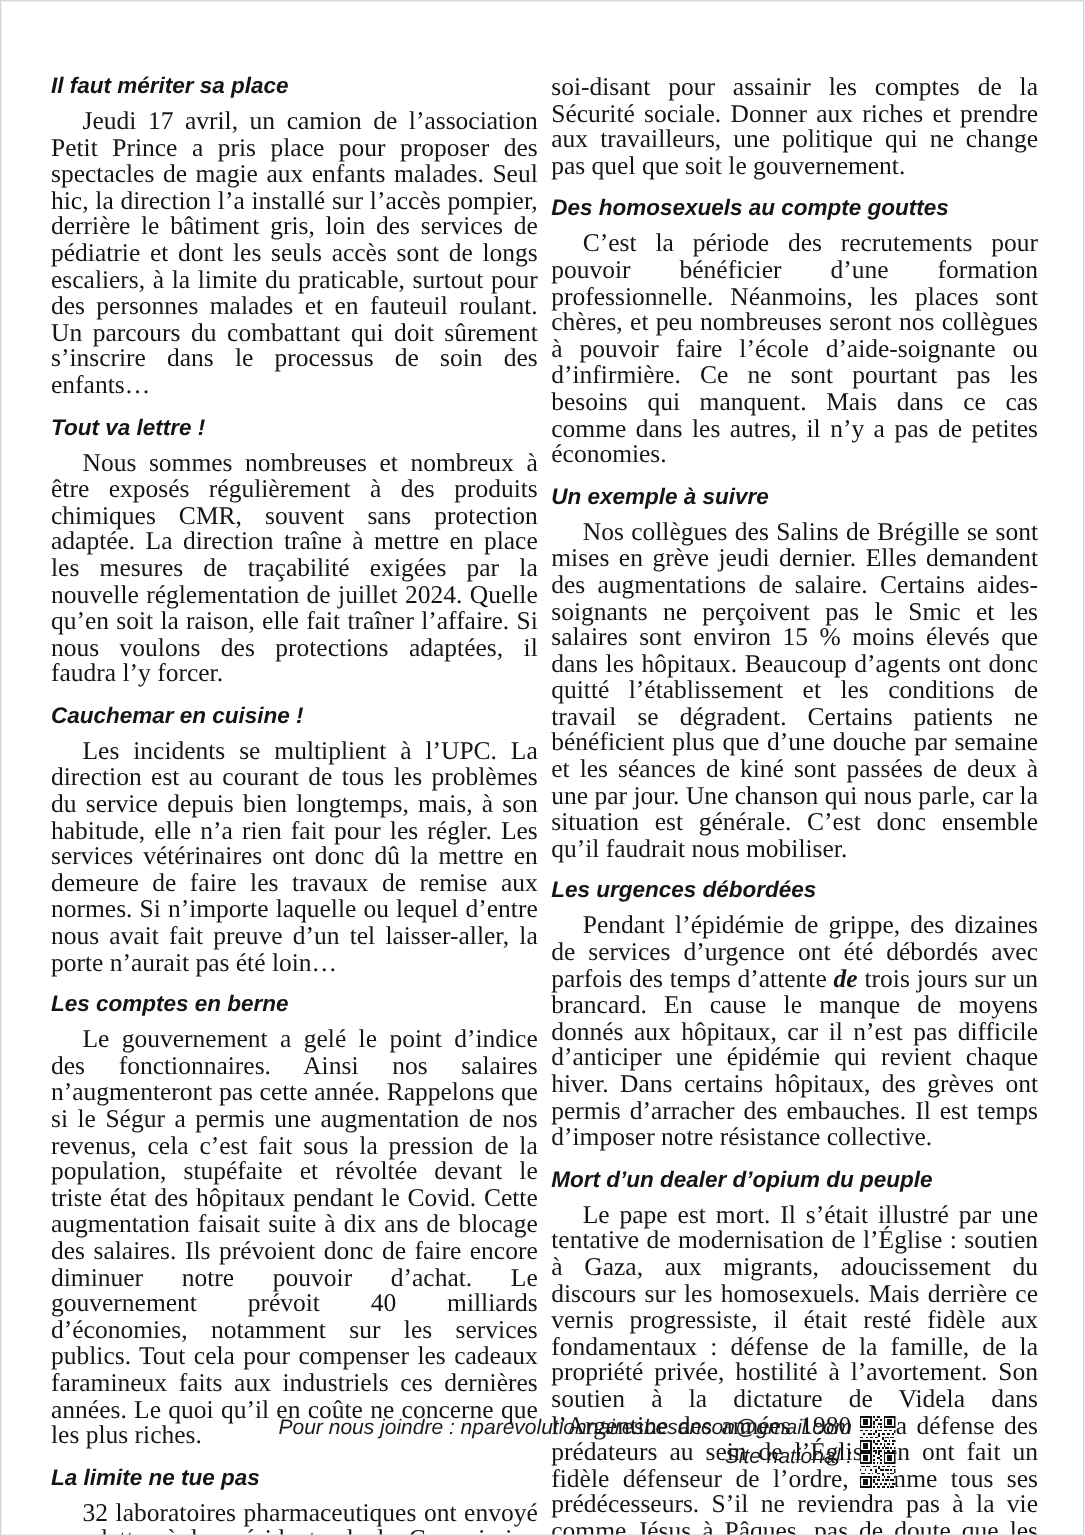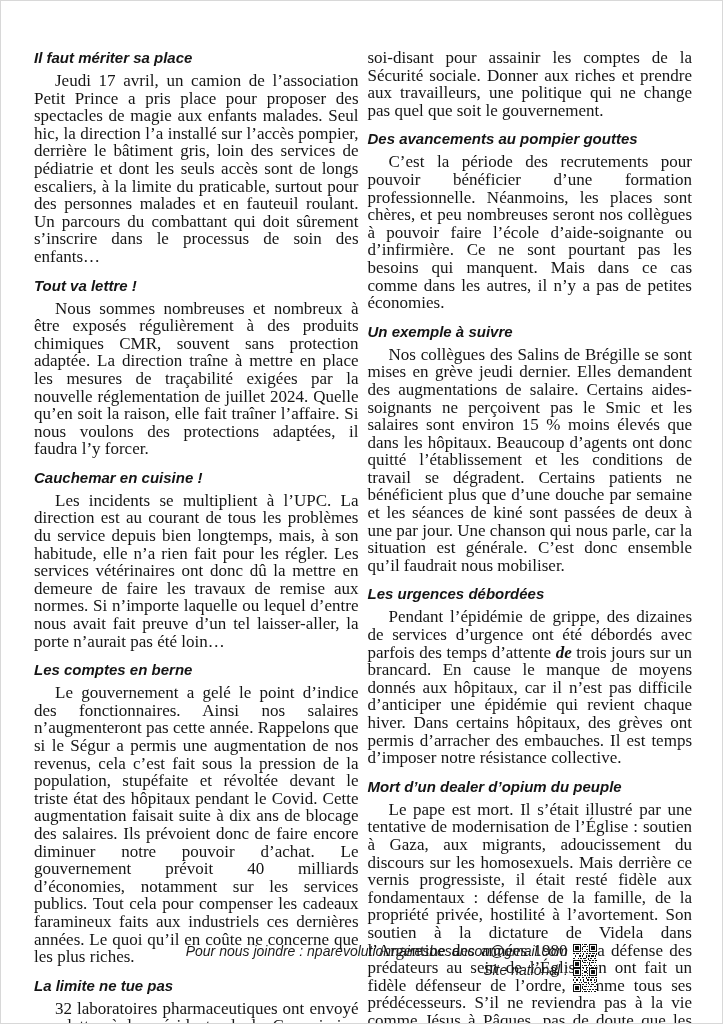--- a/index.html
+++ b/index.html
@@ -82,21 +82,21 @@
       </section>
       <section>
         <h3 class="sec-heading">La limite ne tue pas</h3>
         <p class="body-p">32 laboratoires pharmaceutiques ont envoyé une lettre à la présidente de la Commission européenne. Prétextant les hausses de droits de douane américains, ils demandent entre autres l’augmentation du prix des médicaments et la baisse de leurs impôts… alors que leurs bénéfices sont pharaoniques. Dans le même temps, Bayrou veut dérembourser des médicaments,</p>
       </section>
     </div>
 
     <div class="col">
       <p class="body-p cont">soi-disant pour assainir les comptes de la Sécurité sociale. Donner aux riches et prendre aux travailleurs, une politique qui ne change pas quel que soit le gouvernement.</p>
       <section>
-        <h3 class="sec-heading">Des avancements au pompier gouttes</h3>
+        <h3 class="sec-heading">Des homosexuels au compte gouttes</h3>
         <p class="body-p">C’est la période des recrutements pour pouvoir bénéficier d’une formation professionnelle. Néanmoins, les places sont chères, et peu nombreuses seront nos collègues à pouvoir faire l’école d’aide-soignante ou d’infirmière. Ce ne sont pourtant pas les besoins qui manquent. Mais dans ce cas comme dans les autres, il n’y a pas de petites économies.</p>
       </section>
       <section>
         <h3 class="sec-heading">Un exemple à suivre</h3>
         <p class="body-p">Nos collègues des Salins de Brégille se sont mises en grève jeudi dernier. Elles demandent des augmentations de salaire. Certains aides-soignants ne perçoivent pas le Smic et les salaires sont environ 15 % moins élevés que dans les hôpitaux. Beaucoup d’agents ont donc quitté l’établissement et les conditions de travail se dégradent. Certains patients ne bénéficient plus que d’une douche par semaine et les séances de kiné sont passées de deux à une par jour. Une chanson qui nous parle, car la situation est générale. C’est donc ensemble qu’il faudrait nous mobiliser.</p>
       </section>
       <section>
         <h3 class="sec-heading">Les urgences débordées</h3>
         <p class="body-p"><span>Pendant l’épidémie de grippe, des dizaines de services d’urgence ont été débordés avec parfois des temps d’attente </span><span class="emph">de</span><span> trois jours sur un brancard. En cause le manque de moyens donnés aux hôpitaux, car il n’est pas difficile d’anticiper une épidémie qui revient chaque hiver. Dans certains hôpitaux, des grèves ont permis d’arracher des embauches. Il est temps d’imposer notre résistance collective.</span></p>
       </section>

